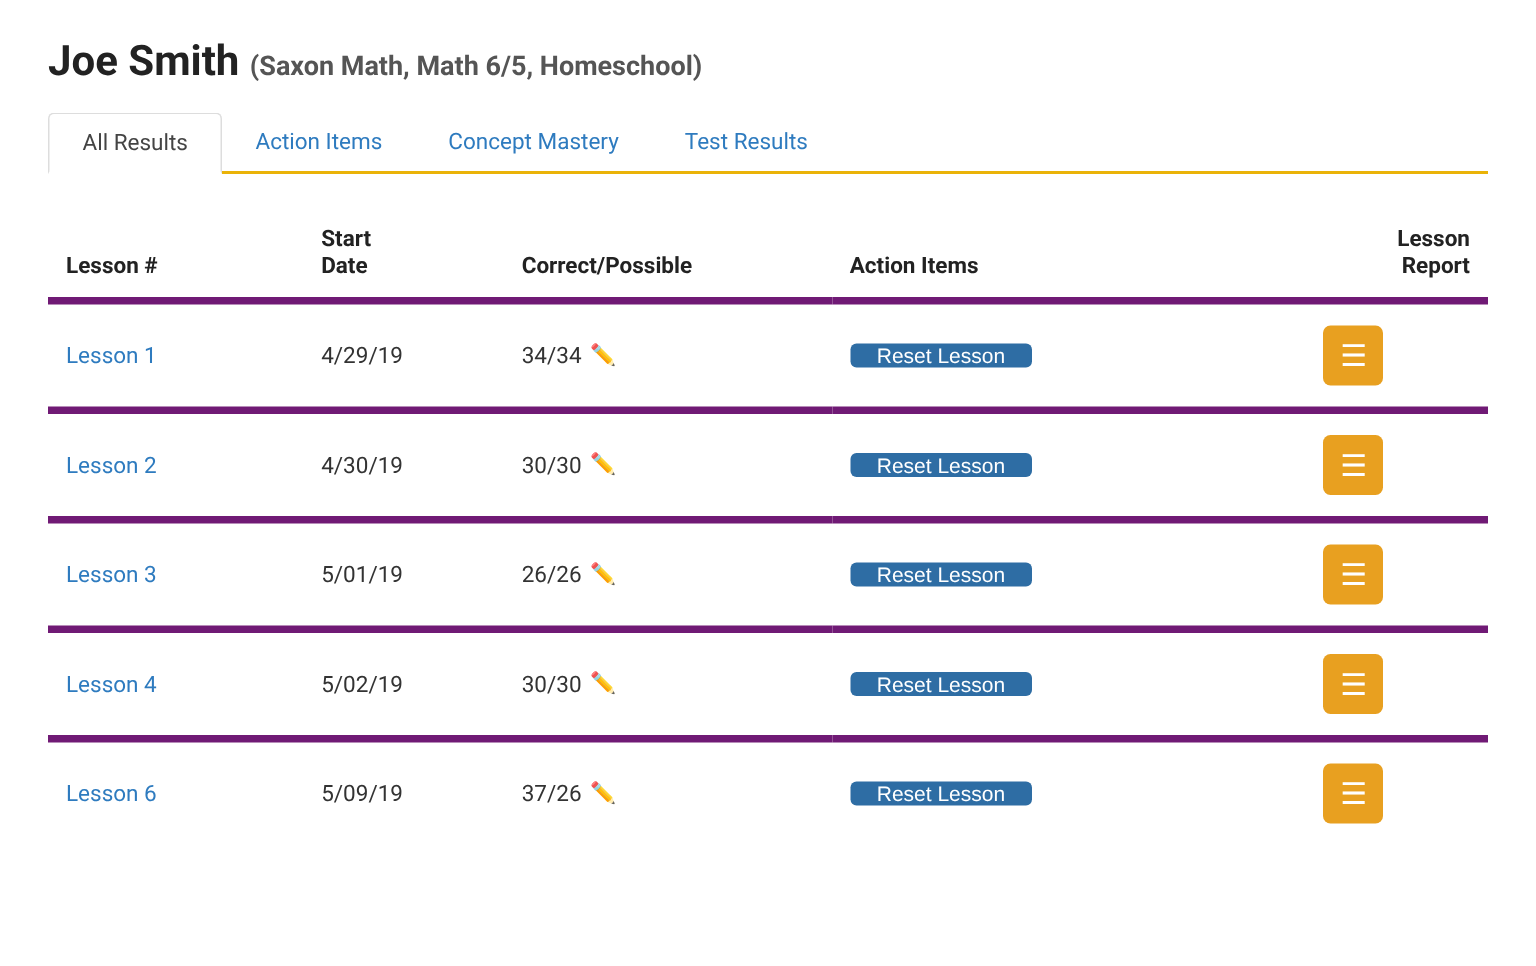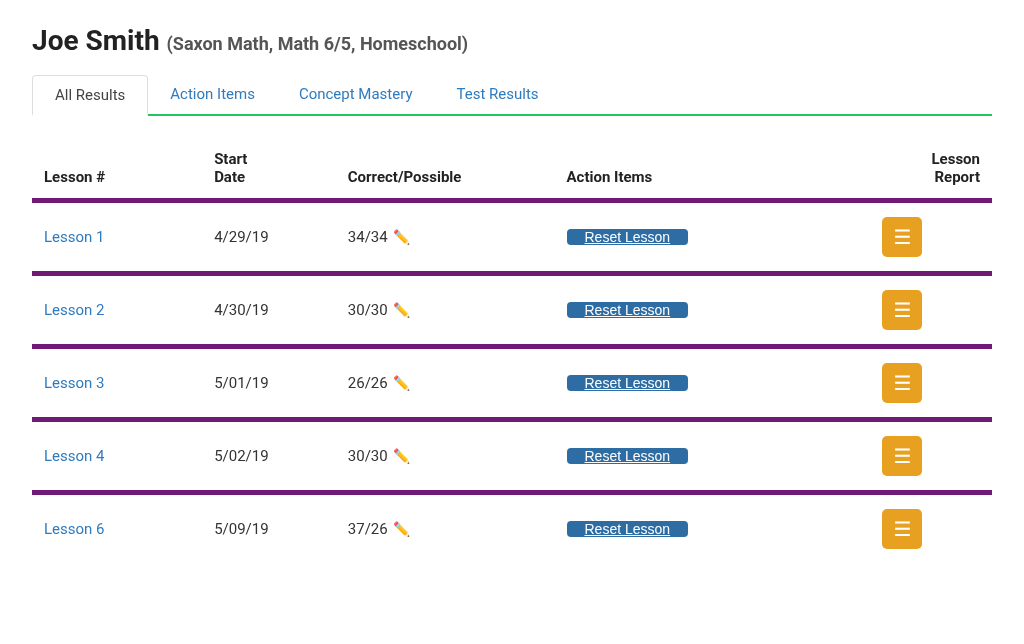--- a/index.html
+++ b/index.html
@@ -16,21 +16,21 @@
       color: #222;
       margin-bottom: 18px;
     }
     .page-title .subtitle {
       font-size: 18px;
       font-weight: 700;
       color: #555;
     }
     .tabs {
       display: flex;
-      border-bottom: 2px solid #22c55e;
+      border-bottom: 2px solid #eab308;
       margin-bottom: 24px;
     }
     .tab {
       padding: 10px 22px;
       font-size: 15px;
       cursor: pointer;
       color: #2e7bbf;
       border: none;
       background: none;
       text-decoration: none;
@@ -66,38 +66,37 @@
       font-size: 15px;
       vertical-align: middle;
     }
     .lesson-link {
       color: #2e7bbf;
       text-decoration: none;
       cursor: pointer;
     }
     .correct-cell {
       display: flex;
-      align-items: center;
+      align-items: flex-start;
       gap: 6px;
     }
     .edit-icon {
       color: #5a9fd4;
       font-size: 14px;
       cursor: pointer;
     }
     .reset-btn {
       background: #2e6da4;
       color: #fff;
       border: none;
       border-radius: 4px;
       padding: 0 18px;
       font-size: 14px;
       cursor: pointer;
       white-space: nowrap;
-      text-decoration: underline;
     }
     .report-btn {
       background: #e8a020;
       color: #fff;
       border: none;
       border-radius: 5px;
       width: 40px;
       height: 40px;
       display: flex;
       align-items: center;

